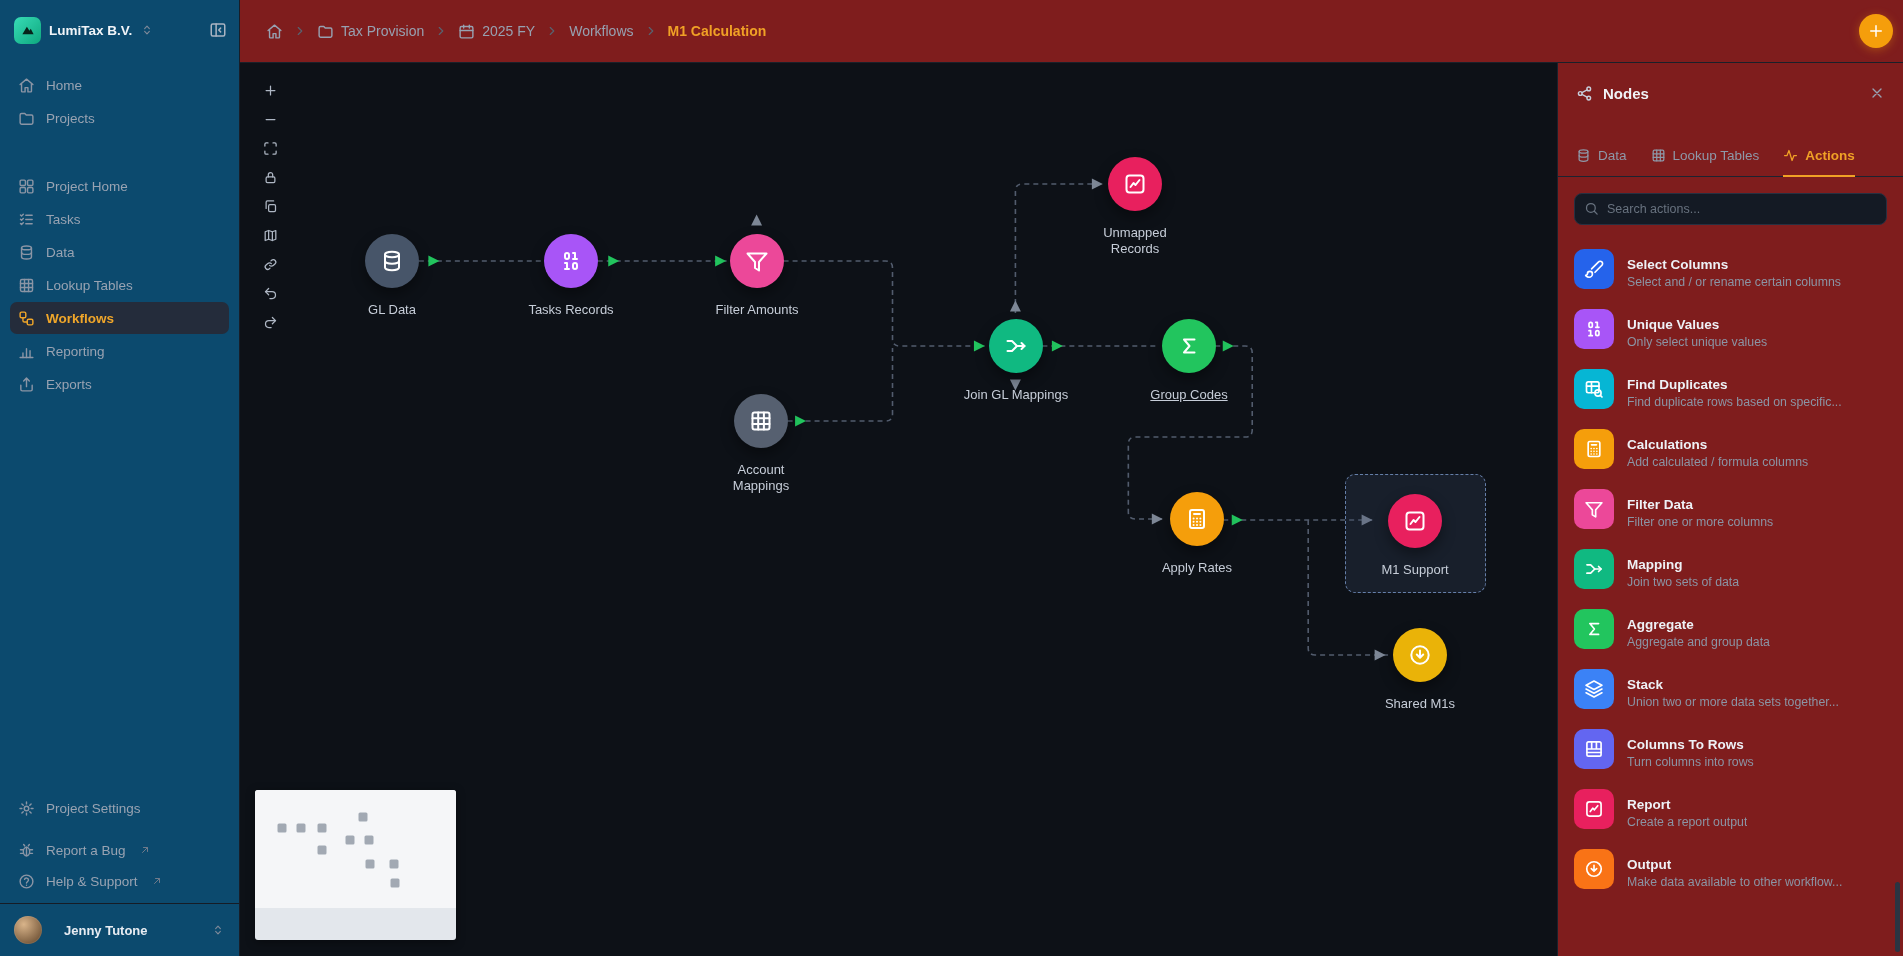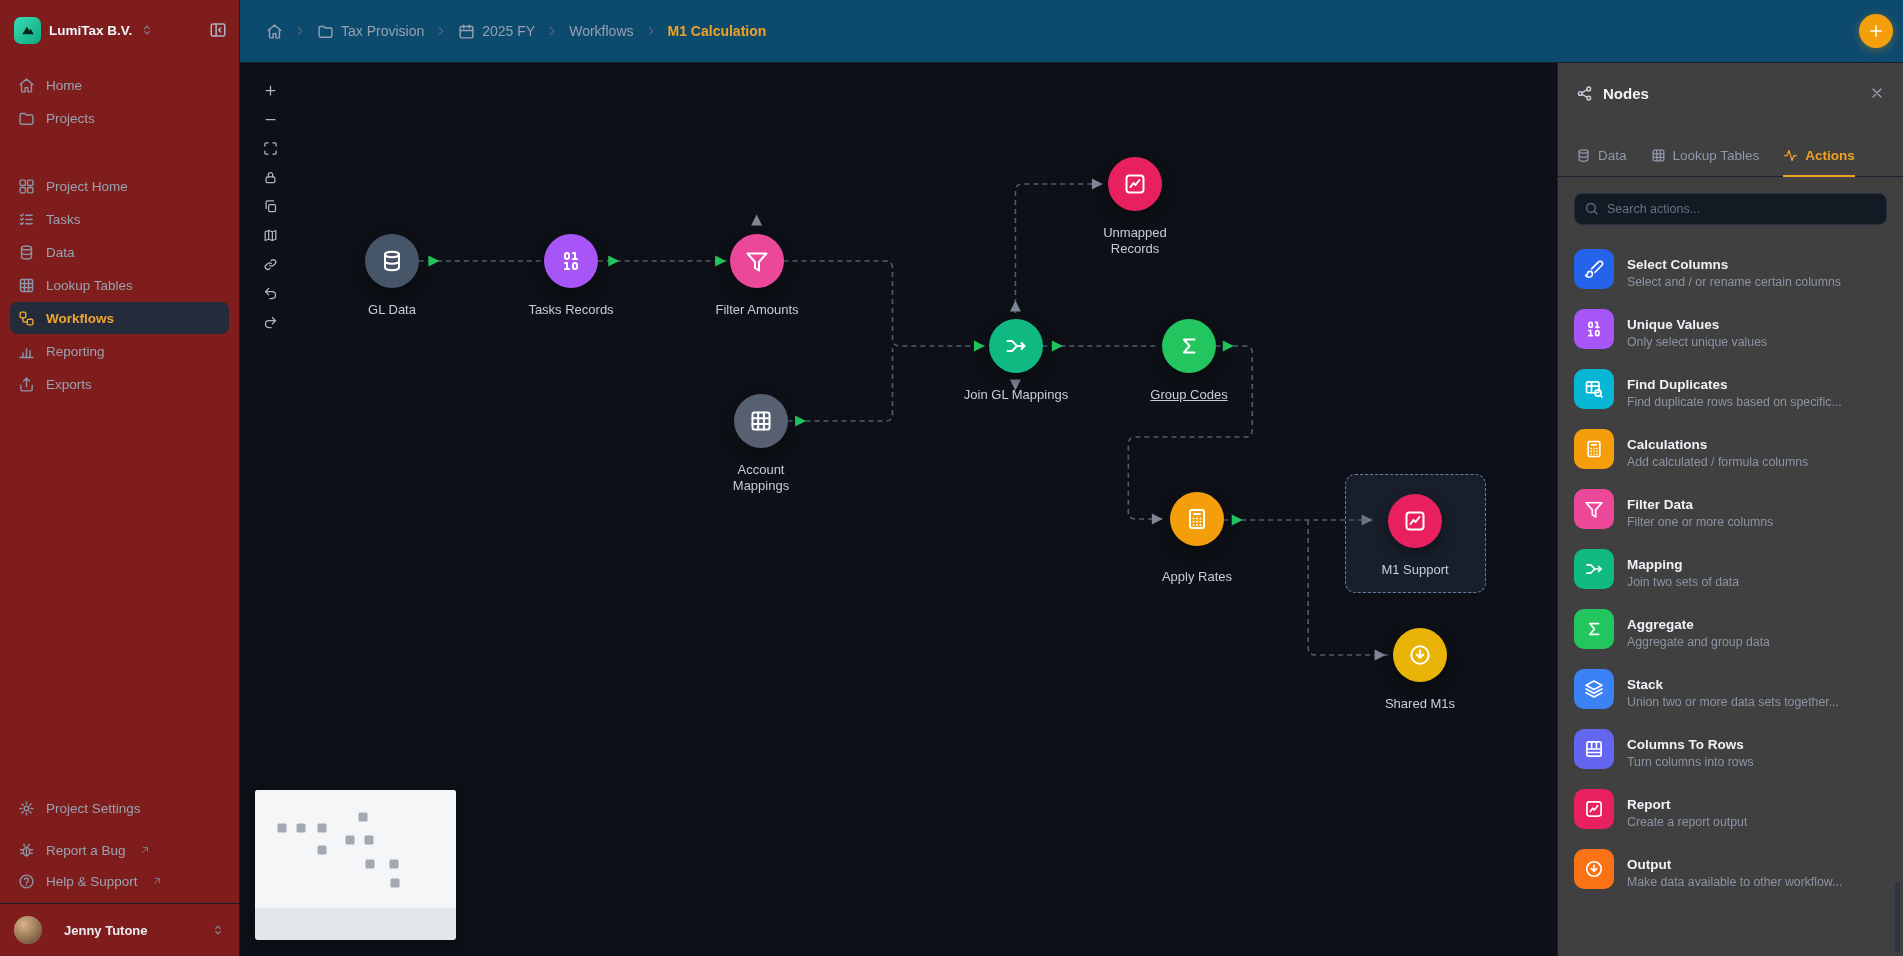--- a/index.html
+++ b/index.html
@@ -1,21 +1,21 @@
 <!DOCTYPE html>
 <html><head>
 <meta charset="utf-8">
 <style>
   html,body{margin:0;padding:0;}
   body{width:1903px;height:956px;overflow:hidden;background:#0c0f15;color:#e7ebf0;
        font-family:"Liberation Sans",sans-serif;font-size:14px;}
   .app{display:flex;width:100%;height:100%;}
 
   
-  .sidebar{width:239px;background:#7f1d1d;border-right:1px solid #181e28;display:flex;flex-direction:column;flex-shrink:0;}
+  .sidebar{width:239px;background:#0c4a6e;border-right:1px solid #181e28;display:flex;flex-direction:column;flex-shrink:0;}
   .ws-row{height:60px;display:flex;align-items:center;padding:0 12px 0 14px;gap:8px;}
   .logo{width:27px;height:27px;border-radius:7px;background:linear-gradient(135deg,#38dcb6,#0ea87e);
         display:flex;align-items:center;justify-content:center;color:#07241b;flex-shrink:0;}
   .logo svg{width:17px;height:17px;}
   .ws-name{font-size:13.5px;font-weight:700;color:#f1f4f8;white-space:nowrap;}
   .ico{display:inline-flex;width:18px;height:18px;flex-shrink:0;}
   .ico svg{width:100%;height:100%;}
   .ws-chev{width:14px;height:14px;color:#7e8999;}
   .ws-spacer{flex:1;}
   .ws-collapse{width:18px;height:18px;color:#aab4c2;}
@@ -34,21 +34,21 @@
   .nav-bottom .nav-item{height:30px;}
   .nav-bottom .nav-item:first-child{margin-bottom:12px;}
   .user-row{height:52px;border-top:1px solid #161c26;display:flex;align-items:center;gap:22px;padding:0 14px;}
   .avatar{width:28px;height:28px;border-radius:50%;flex-shrink:0;
           background:radial-gradient(circle at 35% 30%,#d9b48a,#7a5c3e 75%);box-shadow:inset 0 0 0 1px rgba(255,255,255,.08);}
   .user-name{font-size:13px;font-weight:600;color:#e8ecf2;flex:1;}
   .user-chev{width:14px;height:14px;color:#7e8999;}
 
   
   .main{flex:1;display:flex;flex-direction:column;min-width:0;}
-  .topbar{height:63px;border-bottom:1px solid #1a2029;background:#0c4a6e;display:flex;align-items:center;
+  .topbar{height:63px;border-bottom:1px solid #1a2029;background:#7f1d1d;display:flex;align-items:center;
           padding:0 10px 0 26px;gap:12px;flex-shrink:0;box-sizing:border-box;}
   .breadcrumb{display:flex;align-items:center;gap:10px;flex:1;font-size:14px;color:#97a1b1;}
   .bc-item{display:flex;align-items:center;gap:7px;}
   .bc-ico{width:17px;height:17px;color:#97a1b1;}
   .bc-sep{width:14px;height:14px;color:#59626f;}
   .bc-label.active{color:#f0a126;font-weight:700;}
   .add-btn{width:34px;height:34px;border-radius:50%;background:#f59e0b;border:none;color:#fff;cursor:pointer;
            display:flex;align-items:center;justify-content:center;box-shadow:0 2px 10px rgba(245,158,11,.35);}
   .add-btn .ico{width:18px;height:18px;}
 
@@ -68,21 +68,21 @@
   .node-ico svg{width:100%;height:100%;}
   .wf-label{position:absolute;width:140px;text-align:center;font-size:13px;color:#c6cdd8;line-height:16px;z-index:3;}
   #selection-box{position:absolute;border:1.5px dashed rgba(128,160,212,.75);border-radius:10px;
                  background:rgba(54,70,96,.28);z-index:2;}
   .minimap{position:absolute;left:15px;top:727px;width:201px;height:150px;background:#e3e7ec;border-radius:3px;
            box-shadow:0 2px 10px rgba(0,0,0,.4);z-index:6;overflow:hidden;}
   .mm-viewport{position:absolute;left:0;top:0;right:0;height:118px;background:#f5f6f8;}
   #minimap-svg{position:absolute;inset:0;width:100%;height:100%;}
 
   
-  .panel{width:346px;background:#404040;border-left:1px solid #1a212c;display:flex;flex-direction:column;
+  .panel{width:346px;background:#7f1d1d;border-left:1px solid #1a212c;display:flex;flex-direction:column;
          flex-shrink:0;position:relative;box-sizing:border-box;}
   .panel-header{height:60px;display:flex;align-items:center;gap:10px;padding:0 18px;flex-shrink:0;}
   .panel-header .ico{width:17px;height:17px;color:#c7cedb;}
   .panel-title{font-size:15px;font-weight:700;color:#f0f3f7;flex:1;}
   .close-btn{width:16px;height:16px;color:#97a1b1;background:none;border:none;padding:0;cursor:pointer;display:inline-flex;}
   .close-btn svg{width:100%;height:100%;}
   .panel-tabs{display:flex;gap:24px;padding:0 18px;border-bottom:1px solid #1c2330;height:53px;
               align-items:flex-end;flex-shrink:0;}
   .ptab{display:flex;align-items:center;gap:7px;font-size:13.5px;color:#8e98a8;padding-bottom:12px;
         border-bottom:2px solid transparent;margin-bottom:-1px;cursor:pointer;}
@@ -542,21 +542,21 @@
               <div class="node-circle" style="background: rgb(245, 158, 11);">
                 <span class="node-ico">
                   <svg viewBox="0 0 24 24" fill="none" stroke="currentColor" stroke-width="2" stroke-linecap="round" stroke-linejoin="round">
                     <rect x="5" y="3" width="14" height="18" rx="2"></rect>
                     <path d="M9 7h6"></path>
                     <path d="M8.6 11.5h.01M12 11.5h.01M15.4 11.5h.01M8.6 14.8h.01M12 14.8h.01M15.4 14.8h.01M8.6 18h.01M12 18h.01M15.4 18h.01"></path>
                   </svg>
                 </span>
               </div>
             </div>
-            <div class="wf-label" style="left: 887px; top: 497px; margin-top: 9px;">
+            <div class="wf-label" style="left: 887px; top: 497px;">
               <div>Apply Rates</div>
             </div>
             <div class="wf-node" style="left: 1148px; top: 431px;">
               <div class="node-circle" style="background: rgb(232, 32, 94);">
                 <span class="node-ico">
                   <svg viewBox="0 0 24 24" fill="none" stroke="currentColor" stroke-width="2" stroke-linecap="round" stroke-linejoin="round">
                     <rect x="3.5" y="3.5" width="17" height="17" rx="3"></rect>
                     <path d="m7.5 15 3-4 2 2 4-5"></path>
                   </svg>
                 </span>

